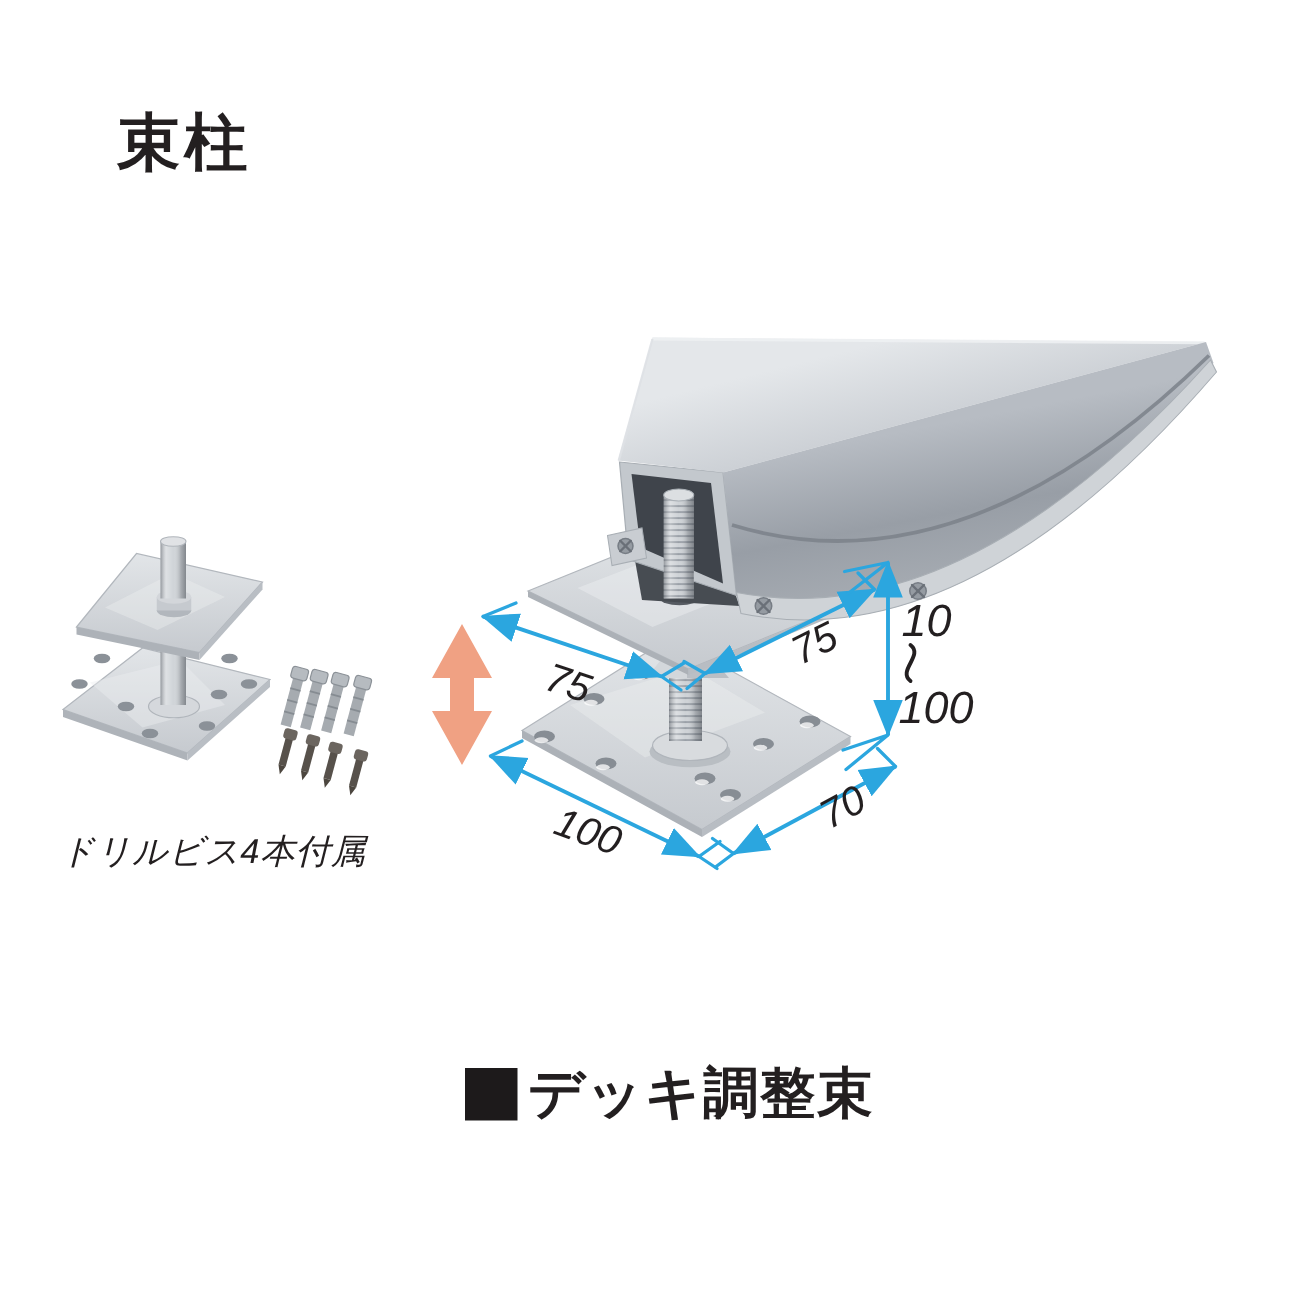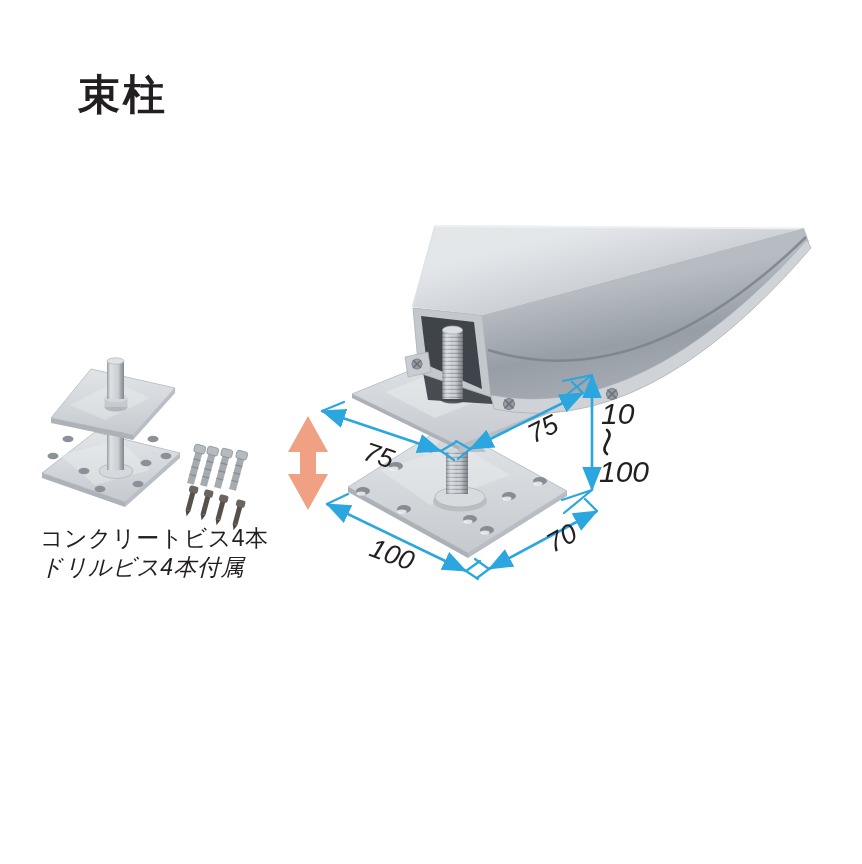--- a/index.html
+++ b/index.html
@@ -287,17 +287,20 @@
     <g aria-label="10〜100">
       <path class="dim-hook" d="M592,375 L563,381 M592,375 L565,396"></path>
       <path class="dim-hook" d="M592,490 L562,500 M592,490 L564,513"></path>
       <line class="dim-line" x1="592" y1="375" x2="592" y2="490" marker-start="url(#dimArrow)" marker-end="url(#dimArrow)"></line>
       <text class="dim-num-lg" x="601" y="424" text-anchor="start">10</text>
       <path d="M607,430 C616,437 598,447 607,454" stroke="#231f20" stroke-width="2.6" fill="none" stroke-linecap="round"></path>
       <text class="dim-num-lg" x="599" y="482" text-anchor="start">100</text>
     </g>
   </svg>
 
-  <div class="kit-note l1">コンクリートビス4本</div>
   <div class="kit-note l2">ドリルビス4本付属</div>
 
+  <div class="caption">
+    <div class="sq"></div>
+    <div class="cap-text">デッキ調整束</div>
+  </div>
 
 </div>
 
 </body></html>

